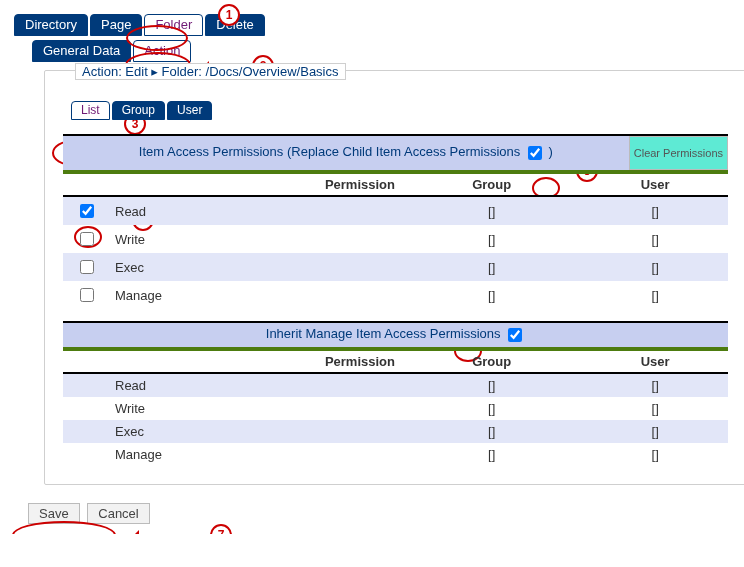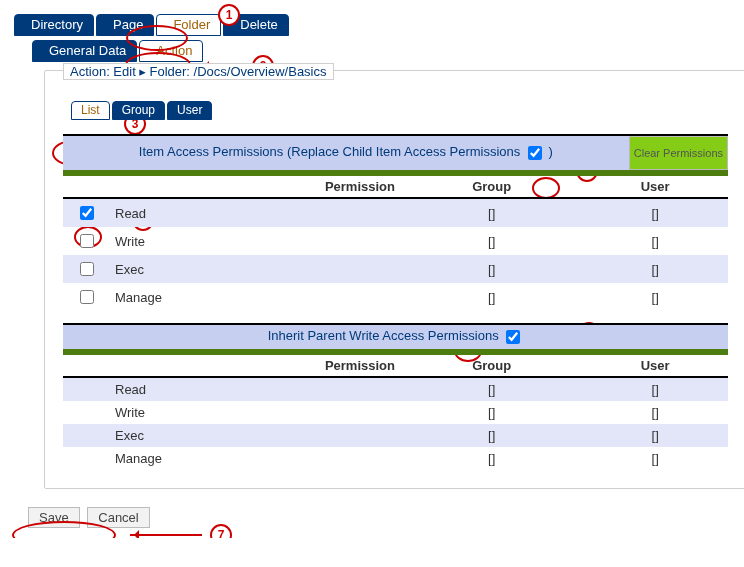--- a/index.html
+++ b/index.html
@@ -10,63 +10,63 @@
     background:#fff;
     width:744px;
   }
   .canvas{padding:10px 14px;}
   
   .tabrow{display:flex;margin:4px 0 2px 0;}
   .tab{
     background:#003a7a;
     color:#fff;
     border:1px solid #003a7a;
-    padding:2px 10px 3px 16px;
+    padding:2px 10px 3px 10px;
     margin-right:2px;
     border-top-left-radius:4px;border-top-right-radius:4px;
     font-size:13px;
     cursor:pointer;
   }
   .tab.sel{
     background:#fff;
-    color:#a16207;
+    color:#701a75;
   }
   .subrow{margin-left:18px;margin-top:4px;}
   
   .box{
     border:1px solid #cfcfcf;
     border-radius:2px;
     margin:8px 0 0 30px;
     width:665px;
     position:relative;
     padding:28px 18px 18px 18px;
   }
   .crumb{
-    position:absolute;top:-8px;left:18px;
+    position:absolute;top:-8px;left:30px;
     background:#fff;padding:0 6px;
     color:#003a7a;font-size:13px;border:1px solid #cfcfcf;
   }
   .smalltabs{display:flex;margin:2px 0 14px 8px;}
   .smalltabs .tab{font-size:12px;padding:1px 9px 2px 9px;}
   
   table{border-collapse:collapse;width:100%;}
   .hdr{
-    background:#c7cff0;border-top:2px solid #000;border-bottom:6px solid #4d7c0f;
+    background:#c7cff0;border-top:2px solid #000;border-bottom:4px solid #4d7c0f;
     text-align:center;color:#003a7a;border-radius:10px;
   }
   .hdr td{padding:2px 4px;}
   .colh{border-bottom:2px solid #000;font-weight:bold;text-align:right;padding:3px 6px;}
   .colh.c{text-align:center;}
   .row td{padding:4px 6px;}
   .row.alt{background:#e2e6f8;padding-left:44px;}
   .cbcell{width:34px;text-align:center;}
   .center{text-align:center;}
   .cb{width:14px;height:14px;vertical-align:middle;}
   .clearbtn{
-    font-size:11px;background:#84cc16;border:1px solid #bbb;padding:10px 4px;cursor:pointer;color:#555;
+    font-size:11px;background:#5eead4;border:1px solid #bbb;padding:10px 4px;cursor:pointer;color:#555;
   }
   .btns{margin:18px 0 0 14px;}
   .btn{
     background:#f2f2f2;border:1px solid #bbb;padding:2px 10px;
     font-size:13px;cursor:pointer;color:#444;margin-right:4px;
   }
   
   .call{
     position:absolute;
     width:18px;height:18px;border:2px solid #c00;border-radius:50%;
@@ -178,21 +178,21 @@
           </tr>
         </tbody>
      </table>
 
      <div style="height:12px;"></div>
 
      <table>
        <tbody>
           <tr class="hdr">
             <td colspan="4" style="text-align:center;">
-          <span>Inherit Parent Write Access Permissions</span>
+          <span>Inherit Manage Item Access Permissions</span>
           <input type="checkbox" class="cb" id="cb_inherit" checked="" style="">
        </td>
           </tr>
        <tr>
          <td class="colh" style="width:34px;"></td>
          <td class="colh">Permission</td>
          <td class="colh c">Group</td>
          <td class="colh c">User</td>
        </tr>
        </tbody>

